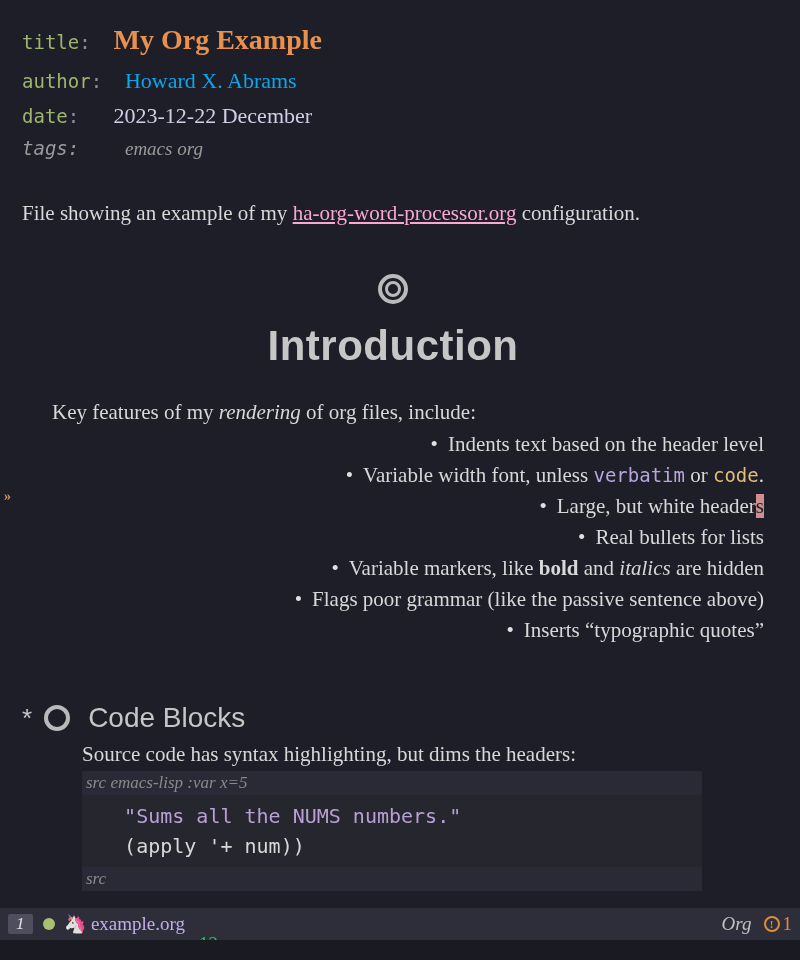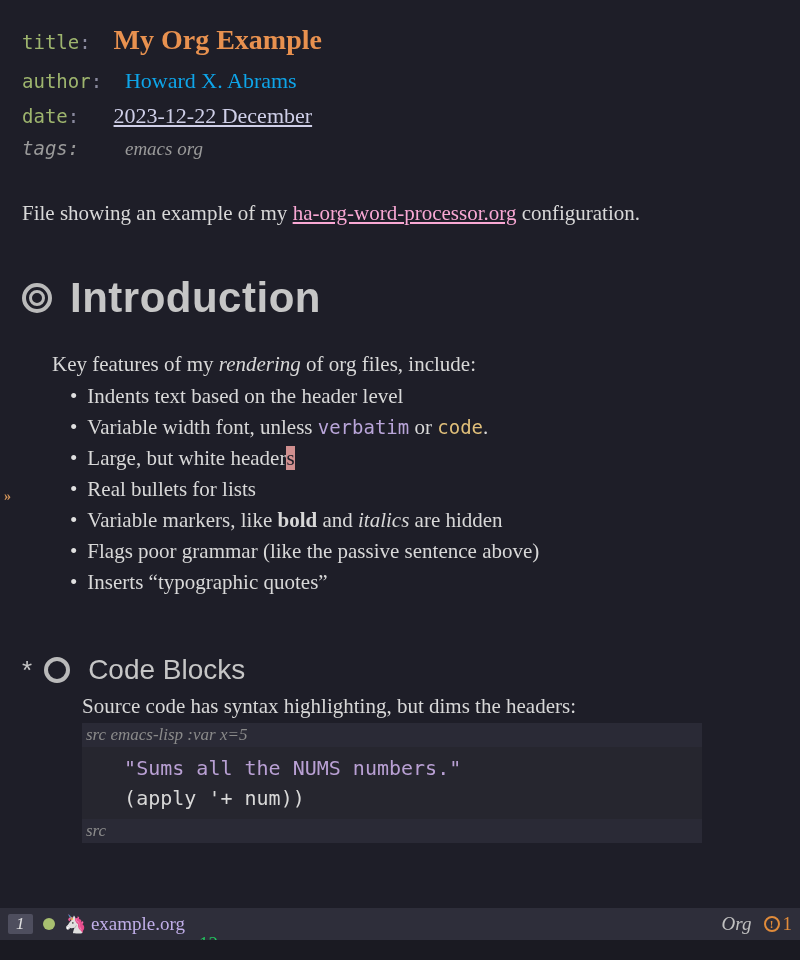--- a/index.html
+++ b/index.html
@@ -34,21 +34,20 @@
     }
     .author-val {
       color: #0ea5e9;
       font-family: Georgia, serif;
       font-size: 22px;
     }
     .date-val {
       color: #cfcfe8;
       font-family: Georgia, serif;
       font-size: 22px;
-      text-decoration: underline;
     }
     .tags-key {
       color: #9a9a9a;
       font-style: italic;
     }
     .tags-val {
       color: #9a9a9a;
       font-style: italic;
       font-family: Georgia, serif;
     }
@@ -59,20 +58,21 @@
     }
     .org-link {
       color: #f9a8d4;
       text-decoration: underline;
     }
     .h1-row {
       display: flex;
       align-items: center;
       margin-top: 48px;
       gap: 18px;
+      flex-direction: column;
     }
     .h1-bullet {
       width: 30px;
       height: 30px;
       border: 4px solid #bababa;
       border-radius: 50%;
       display: inline-flex;
       align-items: center;
       justify-content: center;
       flex-shrink: 0;
@@ -97,20 +97,21 @@
     }
     .em { font-style: italic; }
     .bullet-list {
       list-style: none;
       margin-left: 48px;
       margin-top: 4px;
     }
     .bullet-list li {
       font-size: 21px;
       line-height: 1.48;
+      text-align: right;
     }
     .bullet-list li::before {
       content: "•";
       color: #e0e0e0;
       margin-right: 10px;
     }
     .verbatim {
       font-family: 'Menlo', 'Consolas', monospace;
       color: #b9a5d9;
       font-size: 19px;

